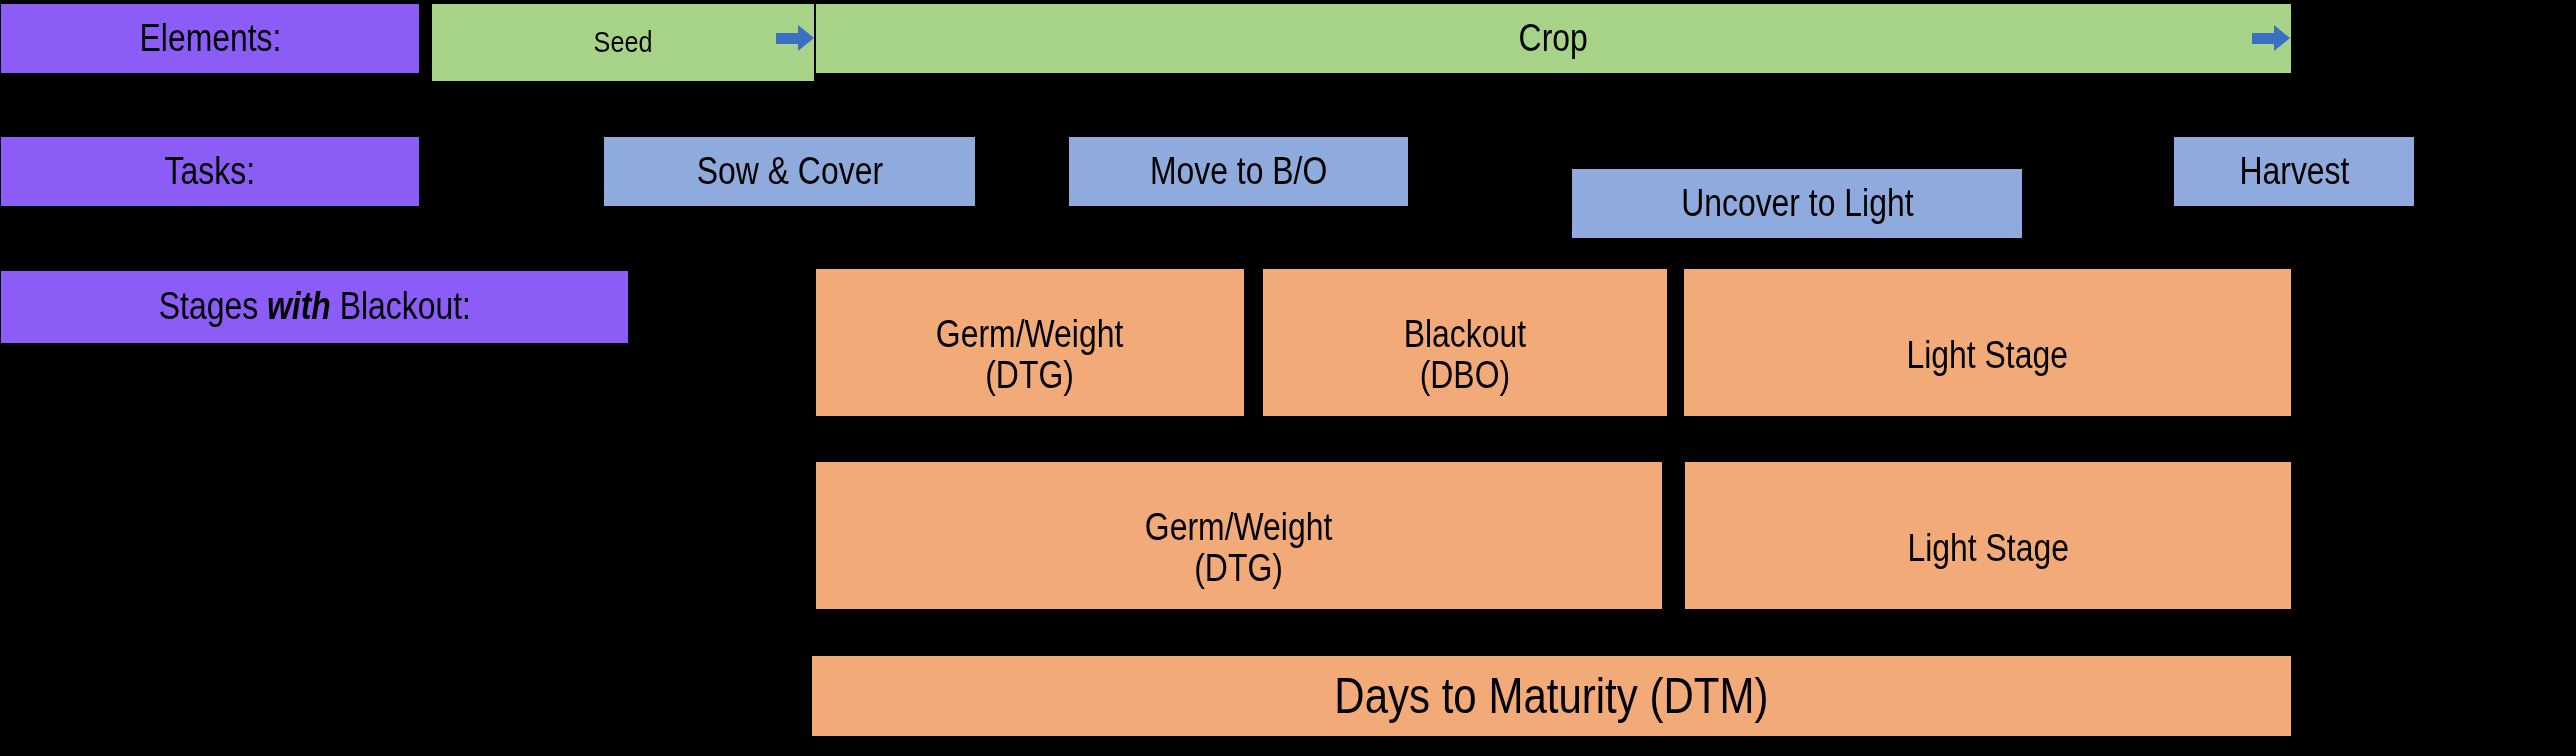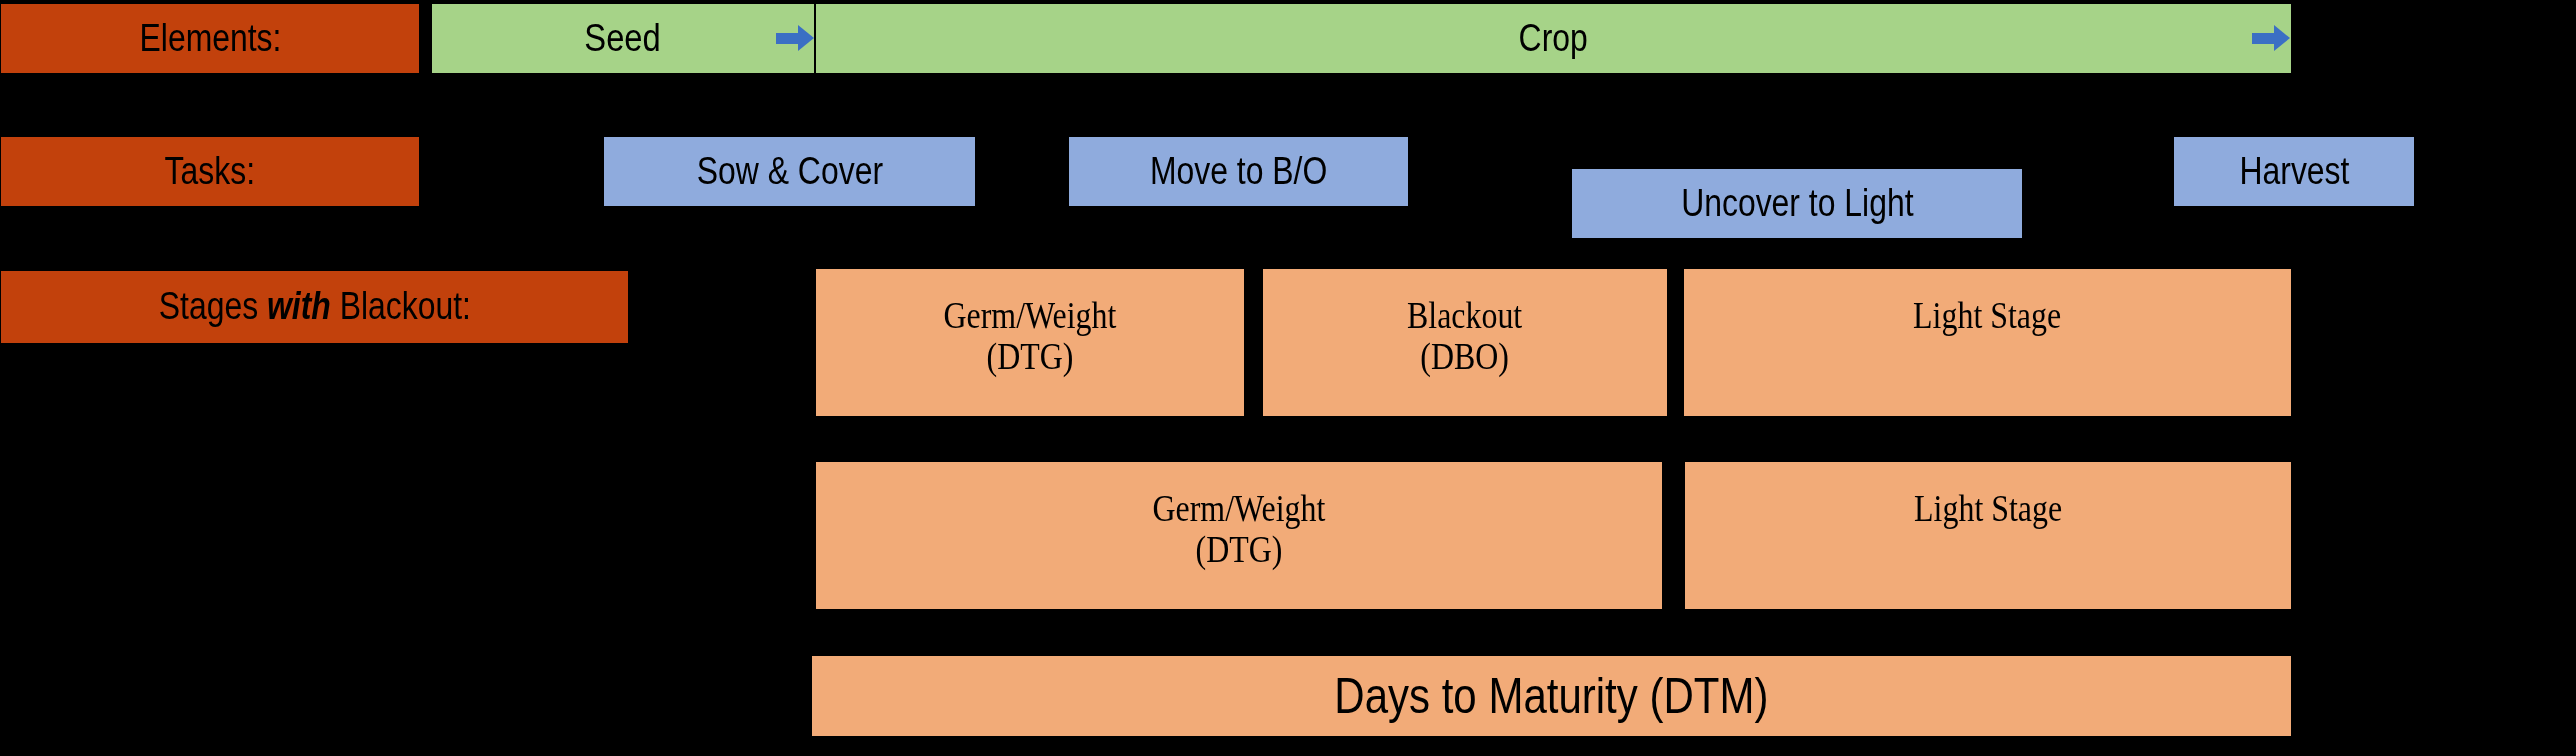--- a/index.html
+++ b/index.html
@@ -26,39 +26,38 @@
     box-sizing: border-box;
     display: flex;
     align-items: center;
     justify-content: center;
     color: #000000;
     line-height: 1.08;
     text-align: center;
     white-space: pre;
   }
   .label-box {
-    background: #c2410c;
+    background: #8b5cf6;
   }
   .green-box {
     background: #a6d388;
   }
   .blue-box {
     background: #8fabdd;
   }
   .orange-box {
     background: #f2ab78;
   }
   .txt {
     display: inline-block;
     transform: scaleX(0.84);
     transform-origin: center center;
   }
   .top-align {
-    align-items: flex-start;
-    font-family: Liberation Serif, serif;
+    align-items: center;
   }
   .em {
     font-weight: bold;
     font-style: italic;
   }
   .arrow {
     position: absolute;
     height: 0;
     width: 0;
   }
@@ -77,21 +76,21 @@
 </style>
 </head>
 <body>
 
 <div class="stage">
 
   <div class="box label-box" style="left:1.2px; top:3.6px; width:418px; height:69px; font-size:38px;">
     <span class="txt">Elements:</span>
   </div>
 
-  <div class="box green-box" style="left:432px; top:3.6px; width:382px; height:69px; font-size:39px;">
+  <div class="box green-box" style="left:432px; top:3.6px; width:382px; height:77px; font-size:30px;">
     <span class="txt">Seed</span>
   </div>
 
   <div class="arrow" style="left:776px; top:38px;">
     <div class="shaft" style="left:0px; top:-5.5px; width:24px; height:11px;"></div>
     <div class="head" style="left:22px; top:-13.4px;"></div>
   </div>
 
   <div class="box green-box" style="left:816px; top:3.6px; width:1475px; height:69px; font-size:38px;">
     <span class="txt">Crop</span>

